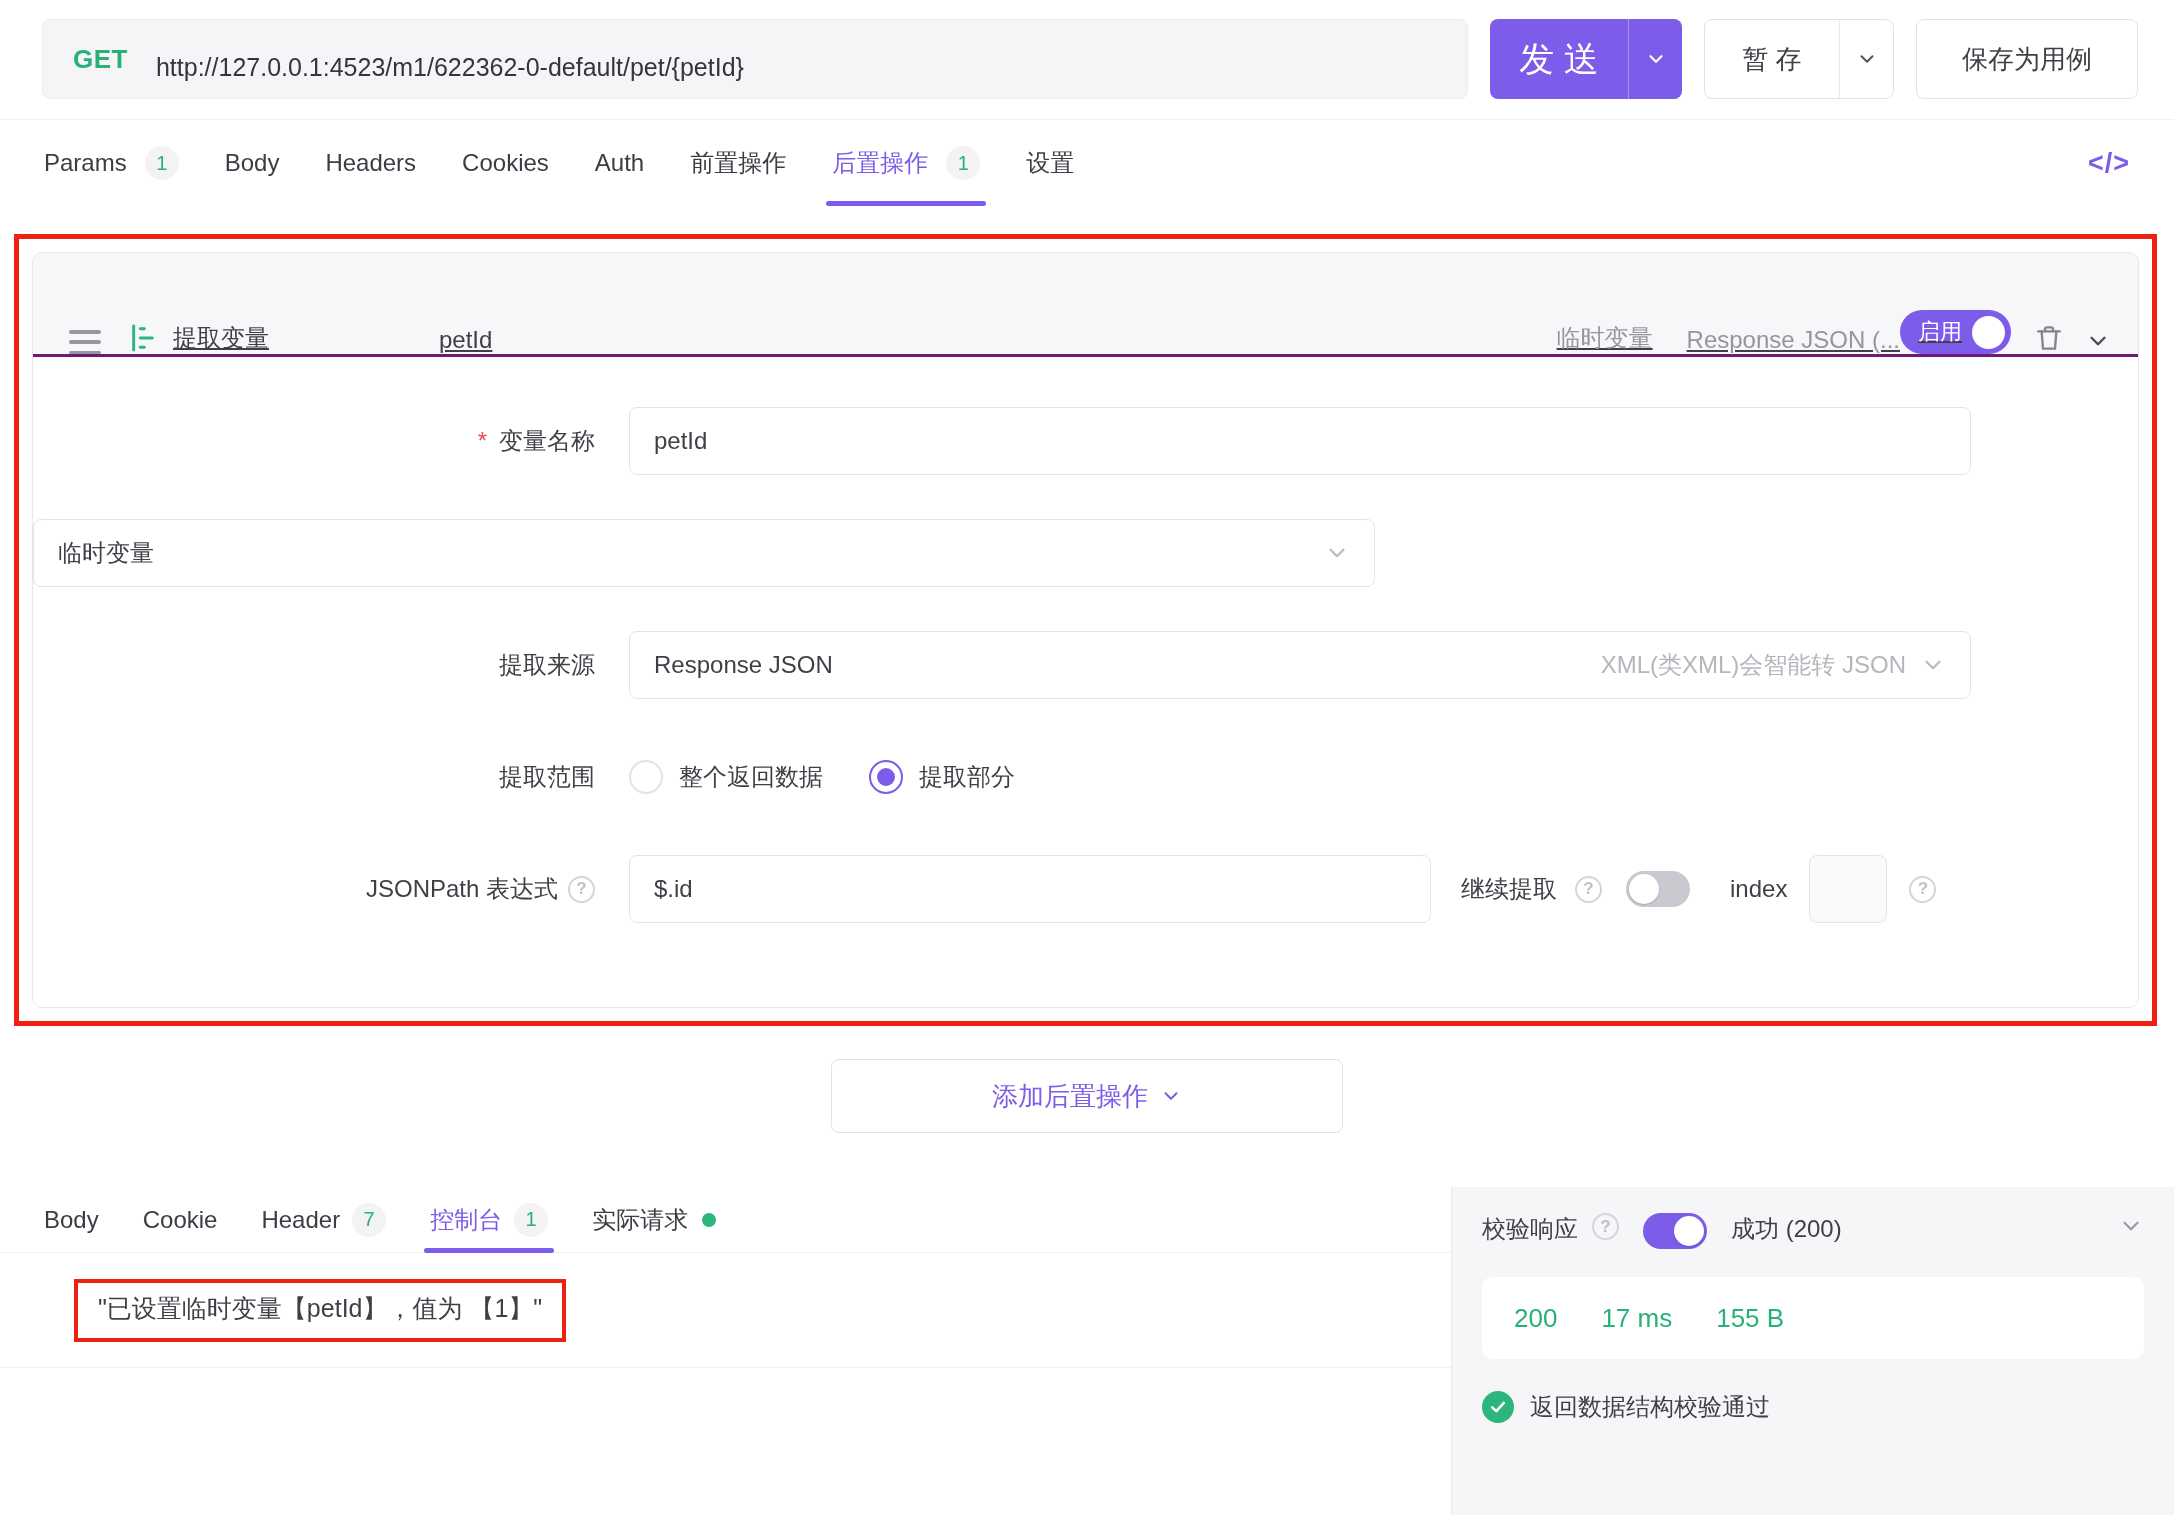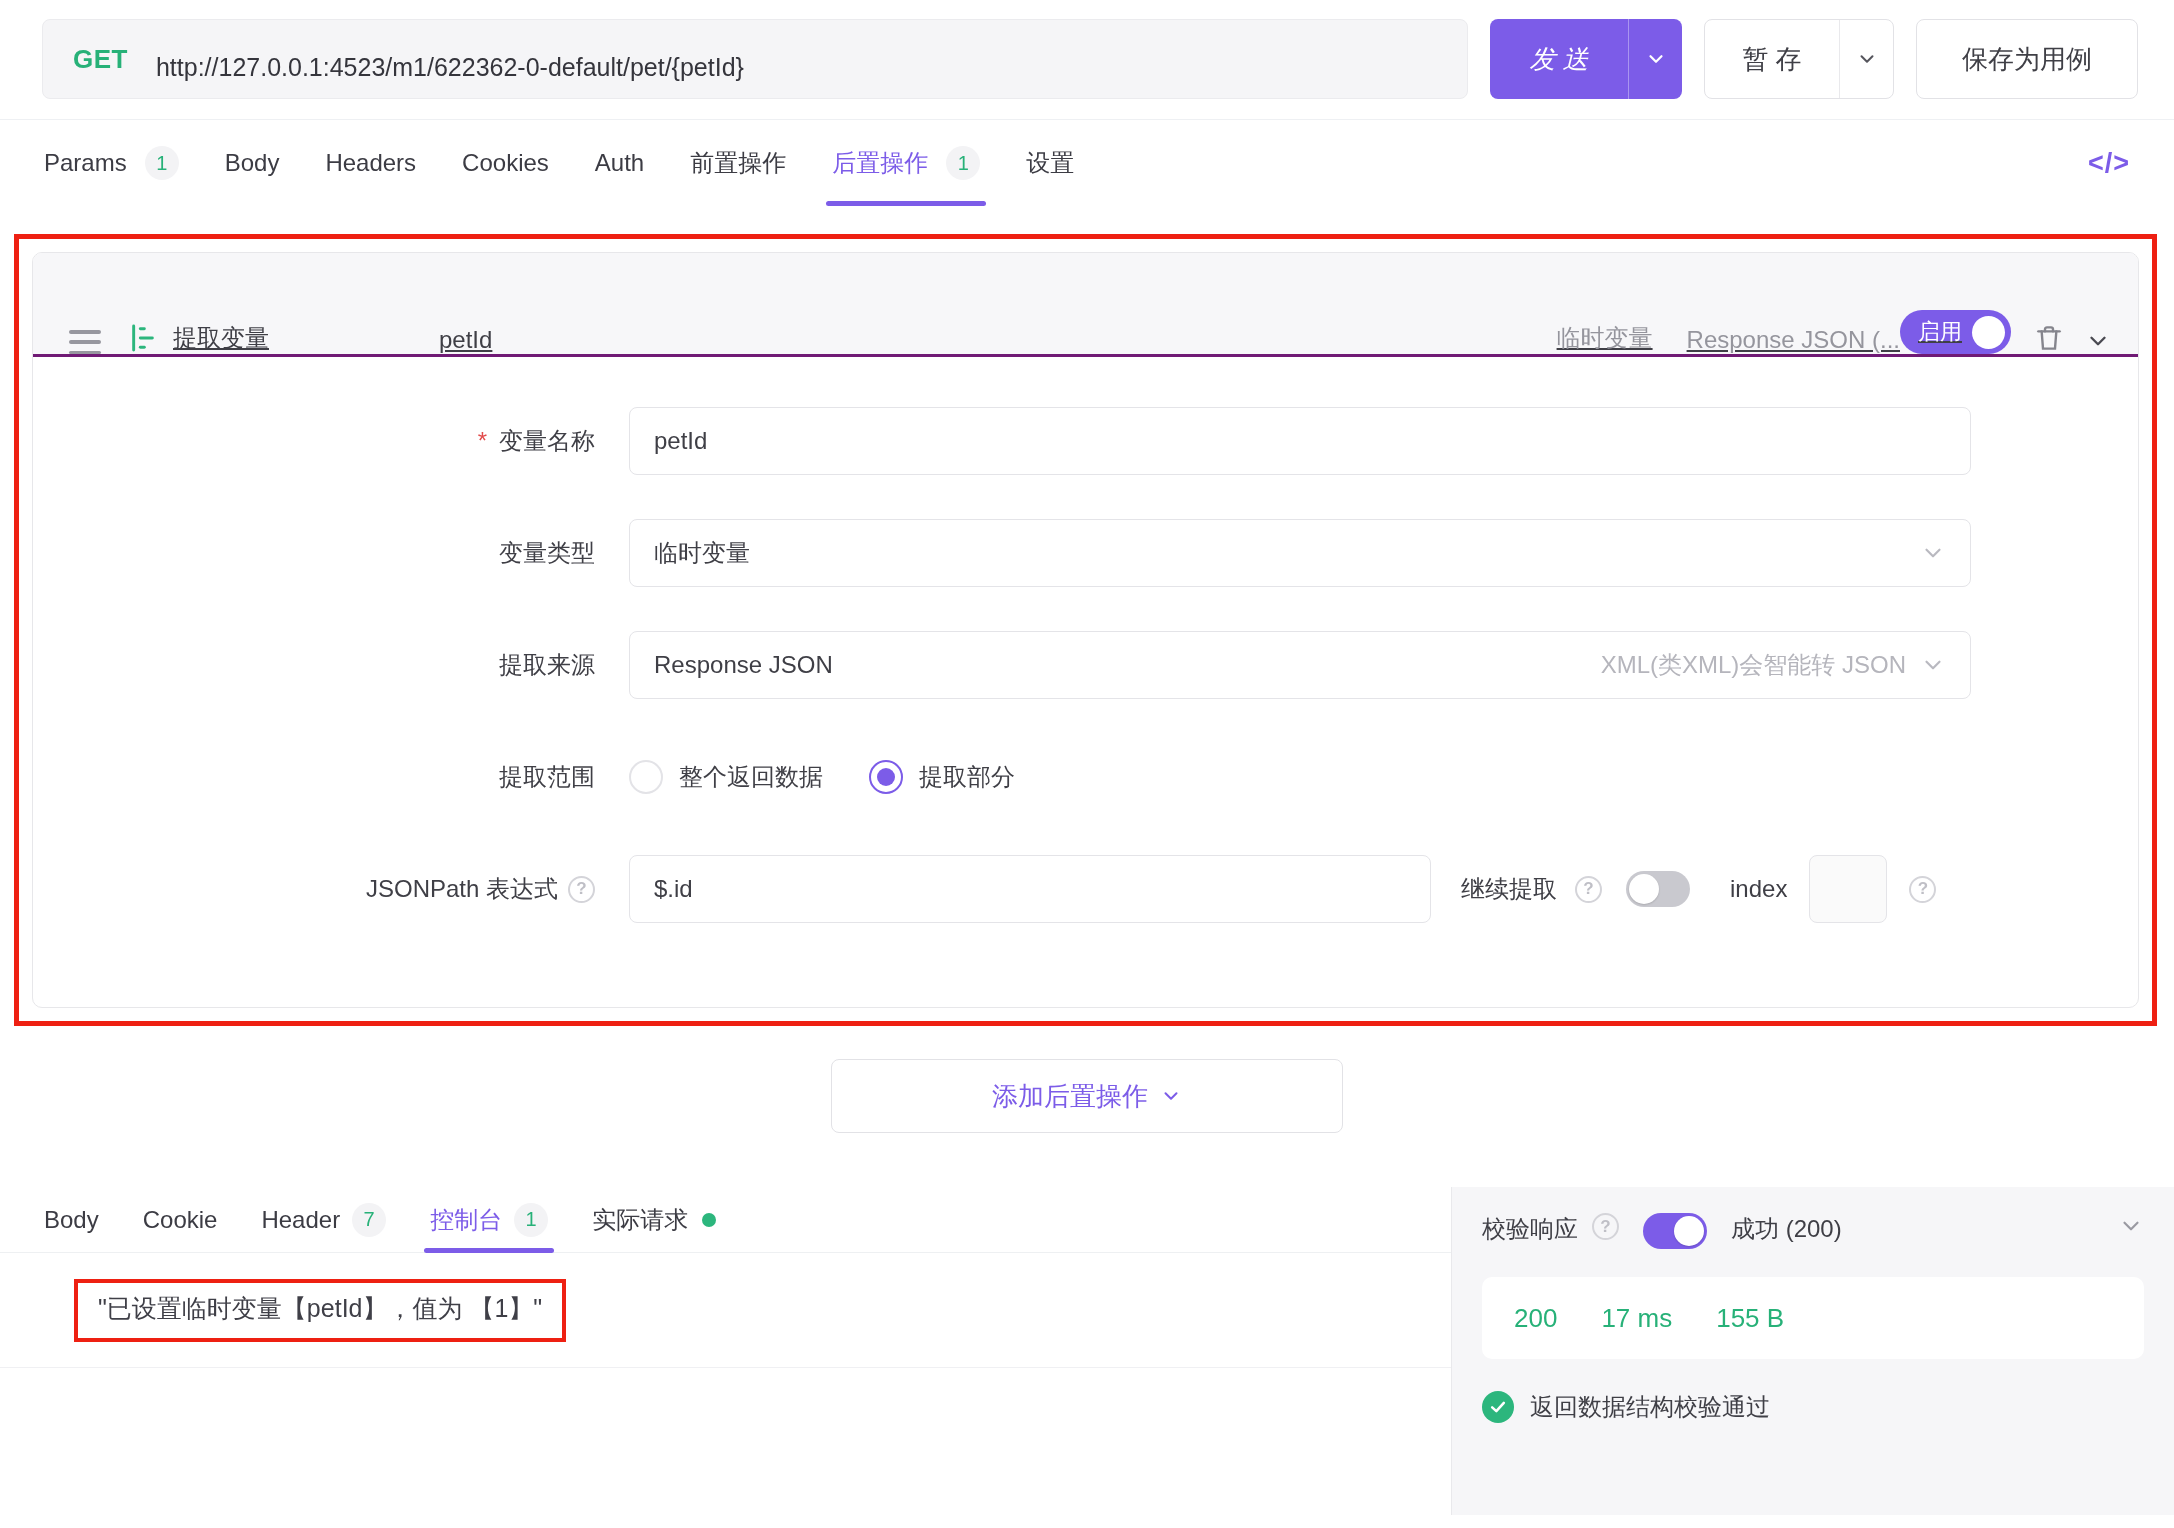--- a/index.html
+++ b/index.html
@@ -7,21 +7,21 @@
     font-family:"Liberation Sans", sans-serif; color:#3f3f46; }
 
   
   .topbar { display:flex; align-items:center; gap:22px; padding:19px 36px 20px 42px; border-bottom:1px solid #eef0f3; }
   .url-box { flex:1; height:80px; display:flex; align-items:center; gap:28px;
     background:#f5f5f7; border:1px solid #ebebee; border-radius:8px; padding:0 30px; }
   .method { color:#27b178; font-weight:700; font-size:26px; letter-spacing:.5px; }
   .url-text { font-size:25px; color:#35353c;margin-top:16px; }
   .btn { height:80px; border-radius:8px; display:flex; align-items:center; font-size:26px; }
   .send { width:192px; background:#7c5ce8; color:#fff; }
-  .send-main { flex:1; text-align:center; font-size:26px;font-style:italic; }
+  .send-main { flex:1; text-align:center; font-size:35px; }
   .seg-arrow { width:54px; height:100%; display:flex; align-items:center; justify-content:center; }
   .send .seg-arrow { border-left:1px solid rgba(255,255,255,.35); }
   .outline { background:#fff; border:1px solid #e2e2e6; color:#3f3f46; }
   .draft { width:190px; }
   .draft-main { flex:1; text-align:center; }
   .draft .seg-arrow { border-left:1px solid #e9e9ec; color:#55555c; }
   .savecase { width:222px; justify-content:center; }
 
   
   .tabs-row { display:flex; align-items:center; height:86px; padding:0 44px; gap:46px; }
@@ -212,23 +212,20 @@
         <span class="form-label">
           <span class="req">*</span>
           <span>变量名称</span>
         </span>
         <span class="input w-main">
           <span>petId</span>
         </span>
       </div>
 
       <div class="form-row">
-        <span class="form-label">
-          <span>变量类型</span>
-        </span>
         <span class="select w-main">
           <span>临时变量</span>
           <span class="sel-chevron">
             <svg width="26" height="26" viewBox="0 0 24 24">
                 <polyline points="6,9 12,15 18,9" fill="none" stroke="currentColor" stroke-width="2" stroke-linecap="round" stroke-linejoin="round"></polyline>
               </svg>
           </span>
         </span>
       </div>
 

